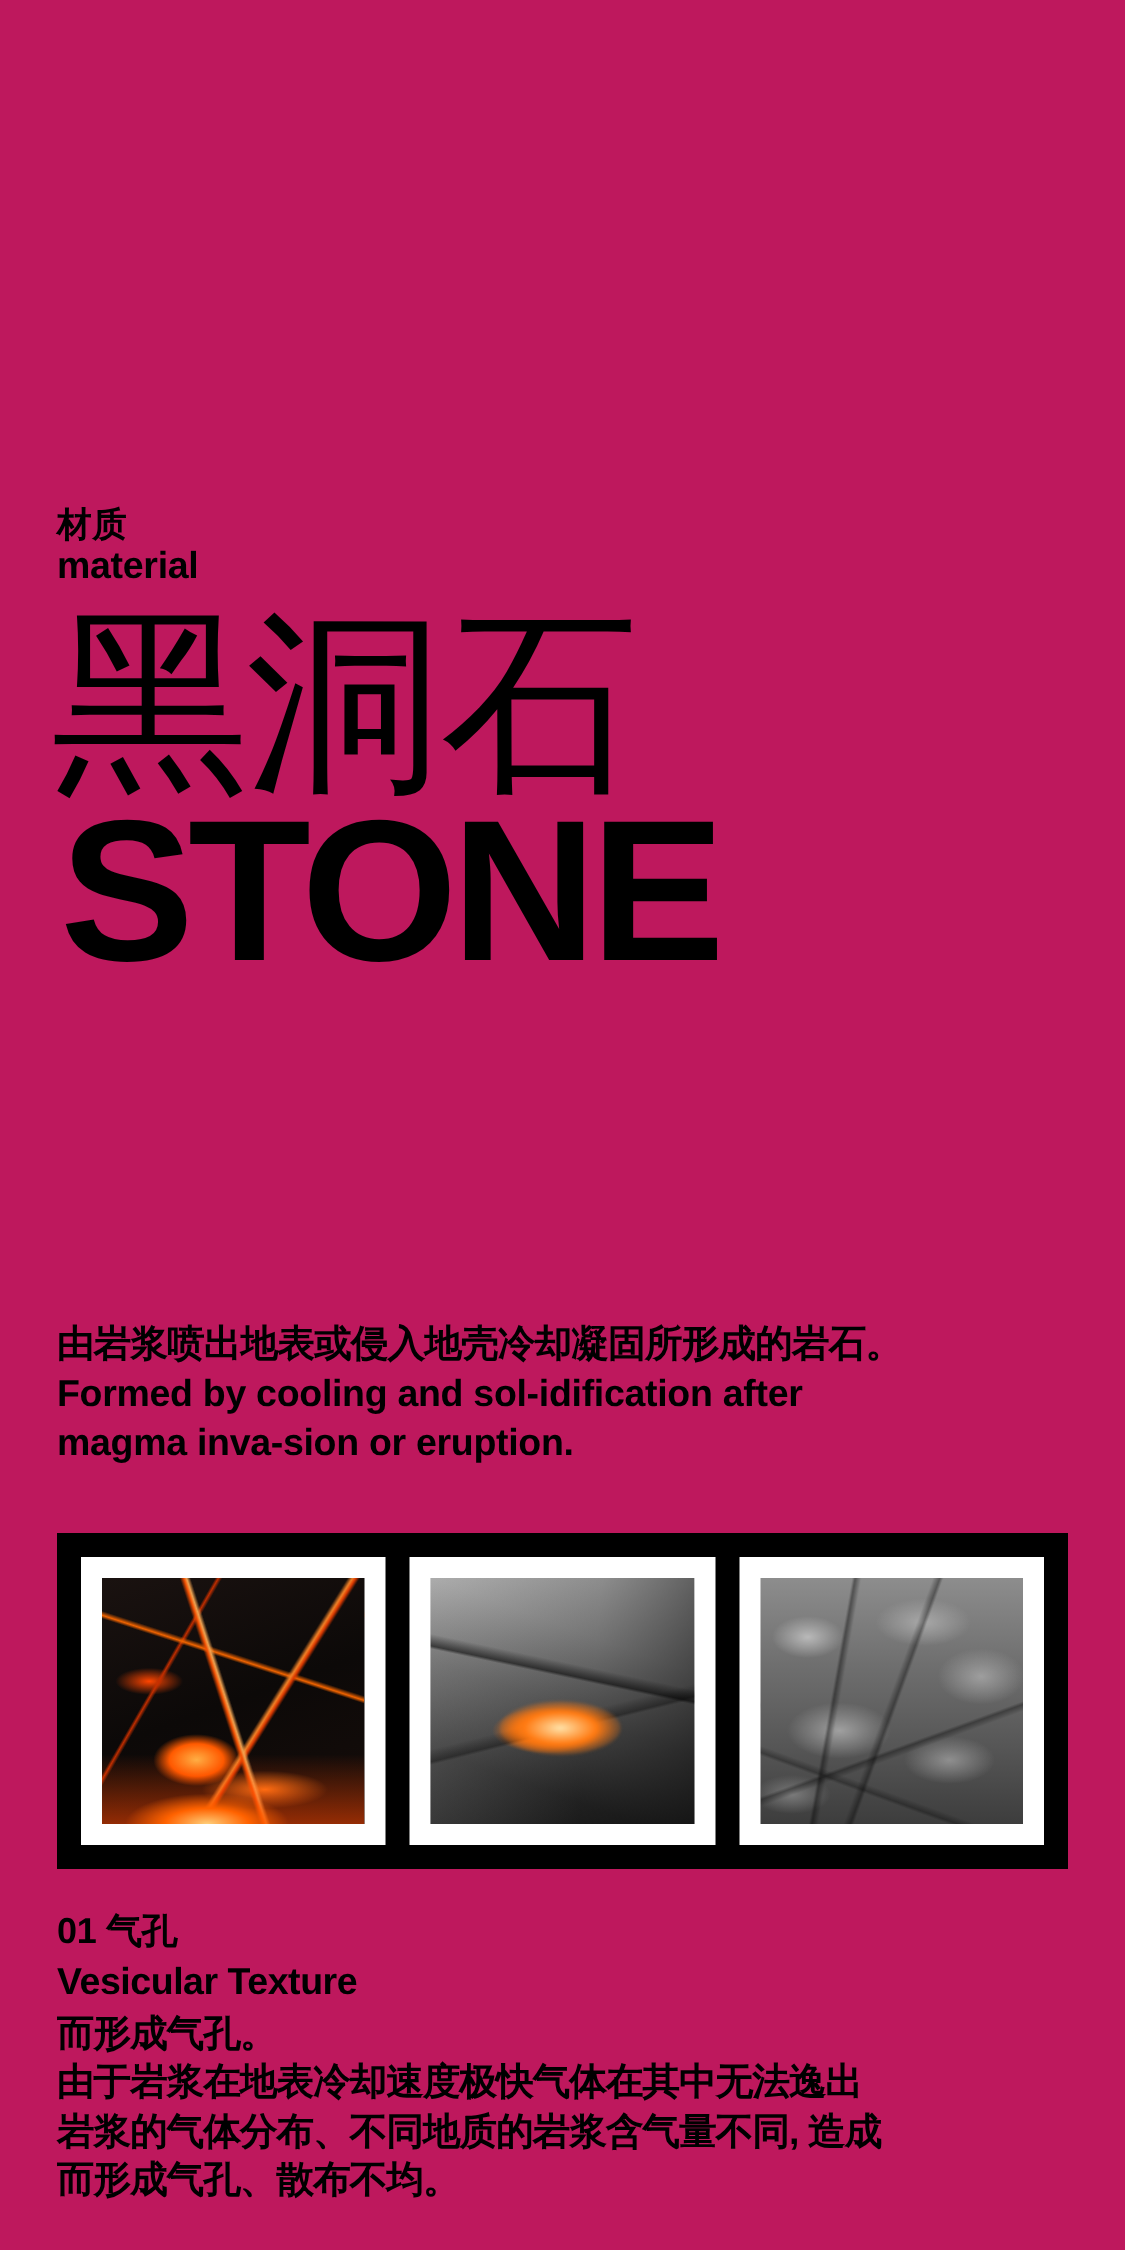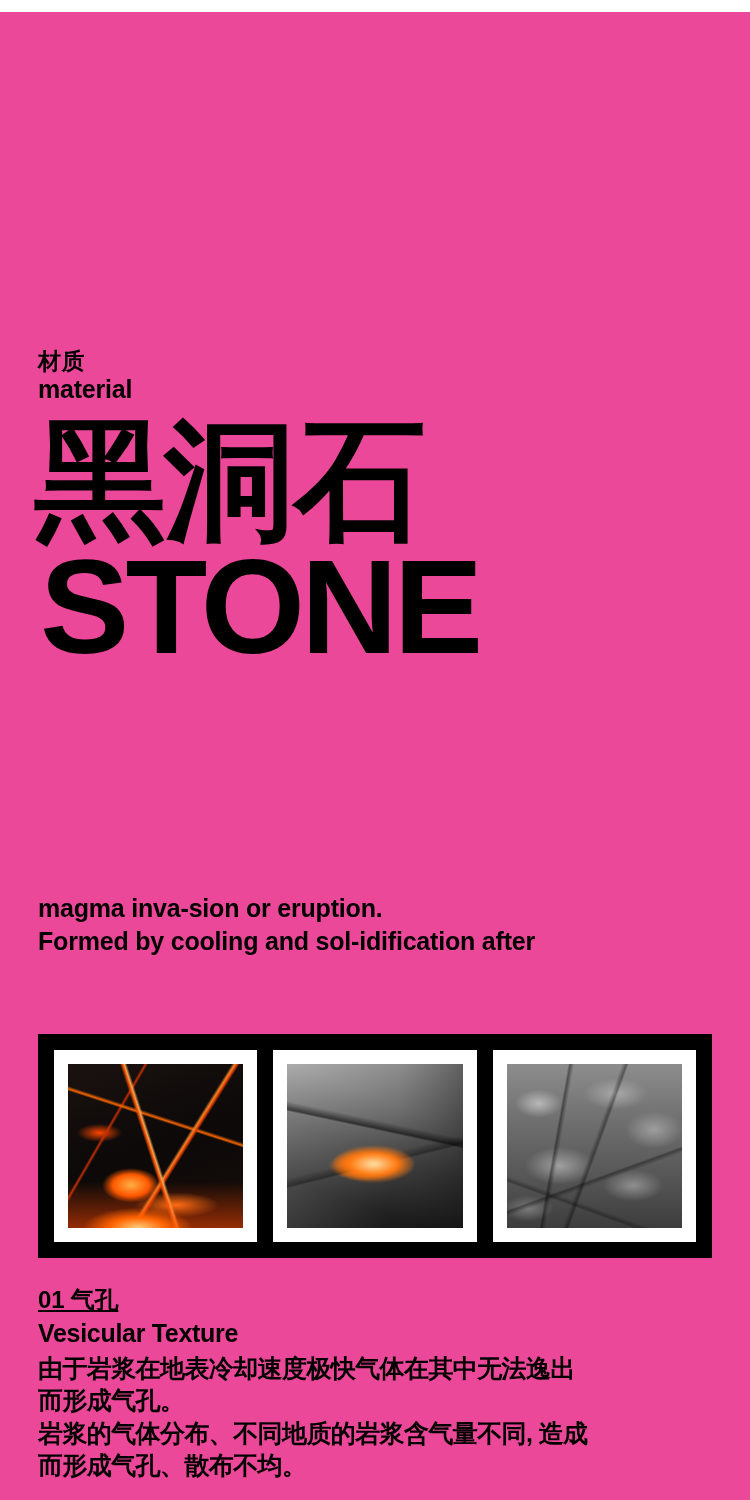--- a/index.html
+++ b/index.html
@@ -12,22 +12,21 @@
     height: 1500px;
     position: relative;
     font-family: "Liberation Sans", sans-serif;
     color: #000000;
     overflow: hidden;
   }
 
   .page {
     position: absolute;
     inset: 0;
-    background: #ec4899;
-    margin-top: 12px;
+    background: #be185d;
   }
 
   .content {
     position: absolute;
     left: 38px;
     right: 38px;
     top: 0;
     bottom: 0;
   }
 
@@ -51,21 +50,21 @@
 
   
   .title-block {
     position: absolute;
     top: 406px;
     left: 0;
     right: 0;
   }
   .title-cn {
     font-size: 132px;
-    font-weight: 700;
+    font-weight: 400;
     line-height: 0.96;
     letter-spacing: -2px;
     margin-left: -4px;
   }
   .title-en {
     font-size: 134px;
     font-weight: 900;
     line-height: 0.92;
     letter-spacing: -4px;
     margin-left: 2px;
@@ -202,21 +201,20 @@
     position: absolute;
     top: 1272px;
     left: 0;
     right: 0;
   }
   .cap-num {
     font-size: 24px;
     font-weight: bold;
     letter-spacing: -0.2px;
     line-height: 1.3;
-    text-decoration: underline;
   }
   .cap-en {
     font-size: 25px;
     font-weight: bold;
     letter-spacing: -0.3px;
     line-height: 1.3;
     margin-top: 2px;
   }
   .cap-body {
     font-size: 25px;
@@ -237,41 +235,42 @@
       <div class="kicker-cn">材质</div>
       <div class="kicker-en">material</div>
     </div>
 
     <div class="title-block">
       <div class="title-cn">黑洞石</div>
       <div class="title-en">STONE</div>
     </div>
 
     <div class="desc">
+      <div class="desc-cn">由岩浆喷出地表或侵入地壳冷却凝固所形成的岩石。</div>
+      <div>Formed by cooling and sol-idification after</div>
       <div>magma inva-sion or eruption.</div>
-      <div>Formed by cooling and sol-idification after</div>
     </div>
 
     <div class="strip">
       <div class="frame">
         <div class="photo photo-lava-cracks"></div>
       </div>
       <div class="frame">
         <div class="photo photo-lava-crust"></div>
       </div>
       <div class="frame">
         <div class="photo photo-basalt"></div>
       </div>
     </div>
 
     <div class="caption">
       <div class="cap-num">01 气孔</div>
       <div class="cap-en">Vesicular Texture</div>
       <div class="cap-body">
+        <p>而形成气孔。</p>
         <p>由于岩浆在地表冷却速度极快气体在其中无法逸出</p>
-        <p>而形成气孔。</p>
         <p>岩浆的气体分布、不同地质的岩浆含气量不同, 造成</p>
         <p>而形成气孔、散布不均。</p>
       </div>
     </div>
 
   </div>
 </div>
 
 </body></html>

